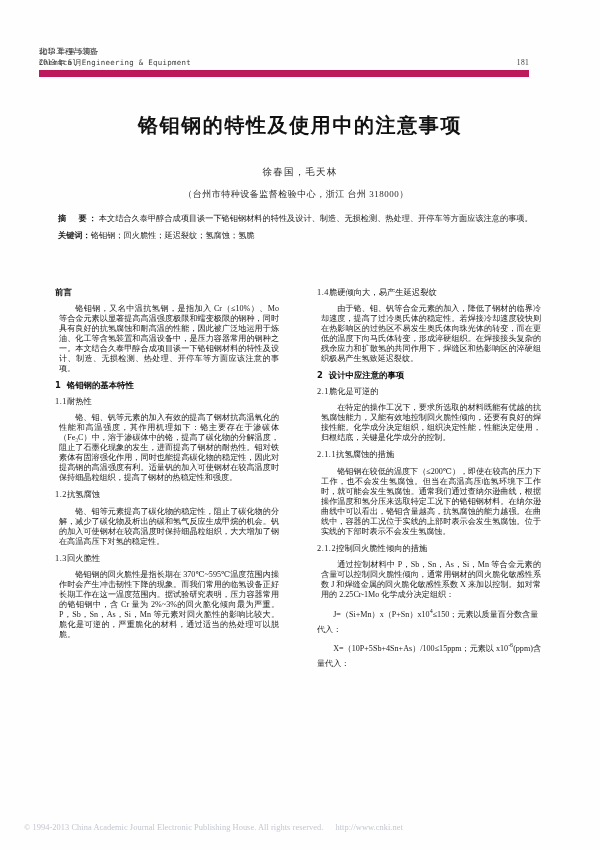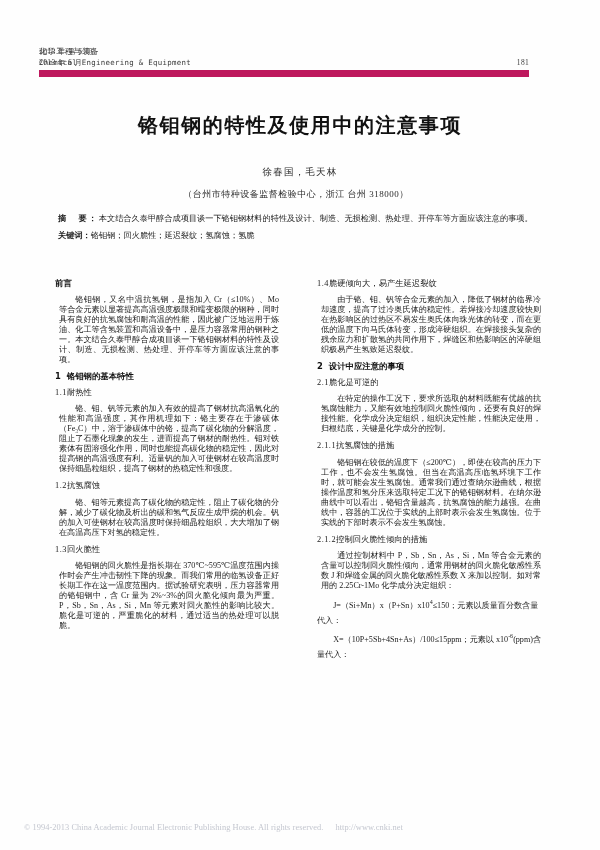--- a/index.html
+++ b/index.html
@@ -133,21 +133,21 @@
     text-indent: 0;
   }
   .keywords {
     margin-top: 2px;
   }
 
   
   .columns {
     position: absolute;
     left: 55px;
-    top: 276px;
+    top: 285px;
     width: 490px;
     height: 535px;
   }
   .col {
     position: absolute;
     top: 0;
     width: 228px;
     height: 535px;
   }
   .col-left { left: 0; }

